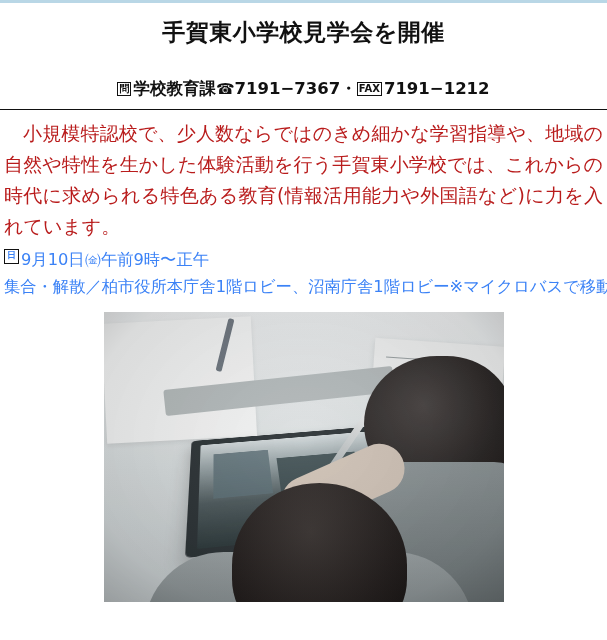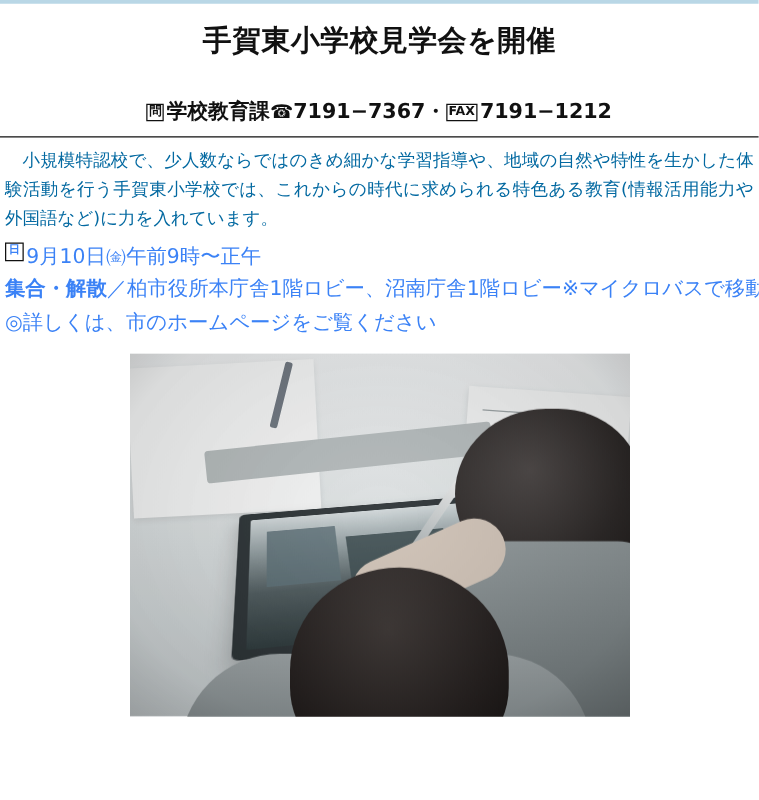--- a/index.html
+++ b/index.html
@@ -57,43 +57,43 @@
     font-size: 15px;
     vertical-align: 0px;
   }
   .divider {
     width: 100%;
     height: 1.4px;
     background: #111;
     margin: 0 0 8px 0;
   }
   .body-text {
-    font-size: 14px;
+    font-size: 19px;
     line-height: 1.62;
     margin: 2px 4px;
     text-align: justify;
-    color: #0369a1;
+    color: #b91c1c;
   }
   .body-text p {
     margin: 0;
   }
   .indent {
     text-indent: 1em;
   }
   .detail-block {
     margin: 6px 4px 0 4px;
     font-size: 16.3px;
     line-height: 1.6;
     color: #3b82f6;
   }
   .detail-row {
     white-space: nowrap;
   }
   .bold {
-    font-weight: bold;
+    font-weight: normal;
   }
   .cal-glyph {
     display: inline-block;
     border: 1.3px solid #111;
     width: 13px;
     height: 13px;
     line-height: 11px;
     font-size: 9px;
     text-align: center;
     vertical-align: 1px;
@@ -267,23 +267,20 @@
   <div class="body-text">
     <p class="indent">小規模特認校で、少人数ならではのきめ細かな学習指導や、地域の自然や特性を生かした体験活動を行う手賀東小学校では、これからの時代に求められる特色ある教育(情報活用能力や外国語など)に力を入れています。</p>
   </div>
 
   <div class="detail-block">
     <div class="detail-row">
       <span class="cal-glyph">日</span><span>9月10日㈮午前9時〜正午</span>
     </div>
     <div class="detail-row">
       <span class="bold">集合・解散</span><span>／柏市役所本庁舎1階ロビー、沼南庁舎1階ロビー※マイクロバスで移動</span>
-    </div>
-    <div class="detail-row">
-      <span>◎詳しくは、市のホームページをご覧ください</span>
     </div>
   </div>
 
   <div class="photo-wrap">
     <div class="photo">
       <div class="ph-desk"></div>
       <div class="ph-paper-left"></div>
       <div class="ph-paper-right"></div>
       <div class="ph-pen"></div>
       <div class="ph-stand"></div>

